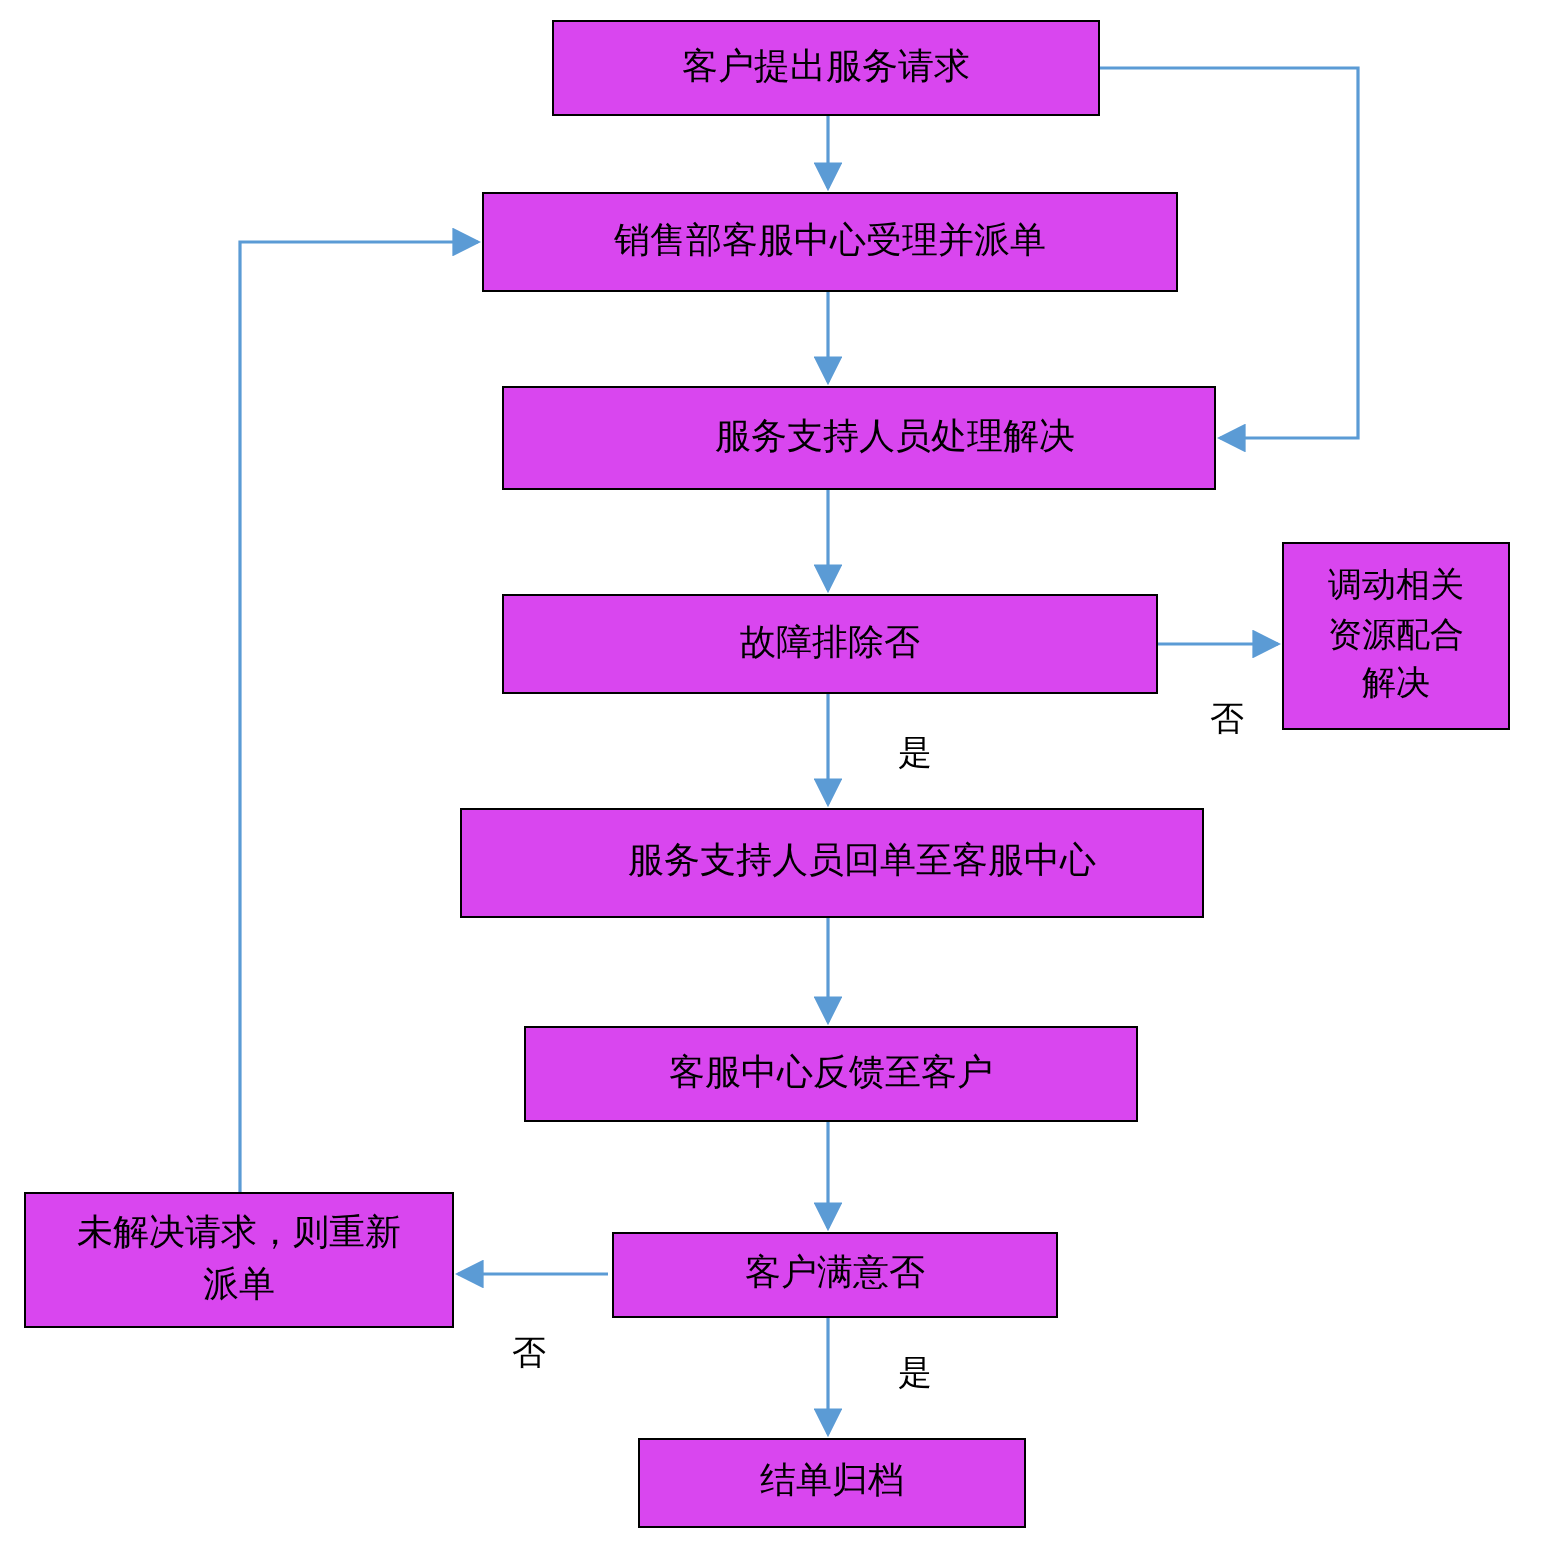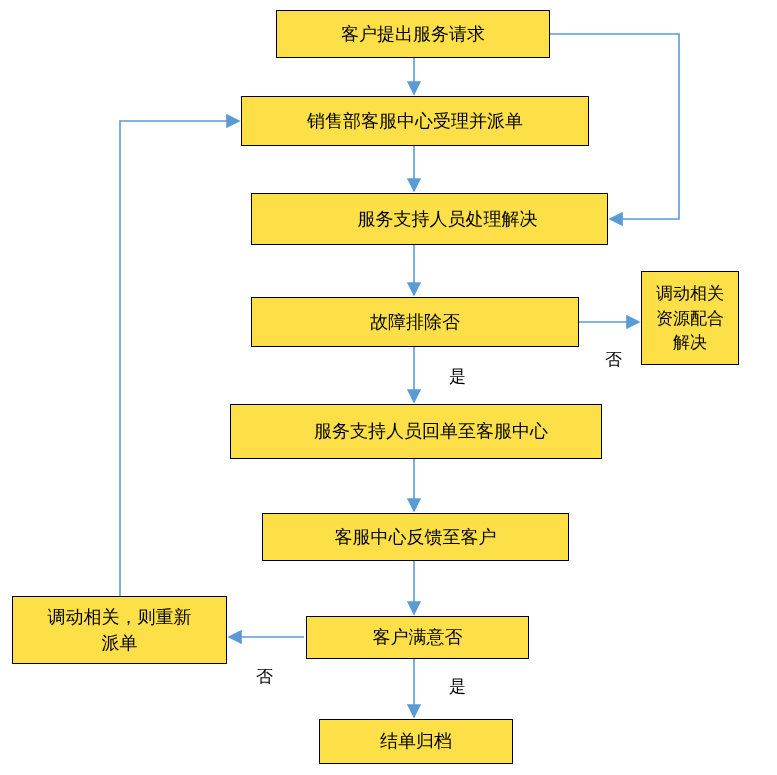--- a/index.html
+++ b/index.html
@@ -7,21 +7,21 @@
     width:777px;height:775px;
     background:#ffffff;
     font-family:"DejaVu Sans","Liberation Sans",sans-serif;
     position:relative;
     overflow:hidden;
   }
   #canvas{position:absolute;left:0;top:0;width:777px;height:775px;}
   .node{
     position:absolute;
     border:1px solid #000000;
-    background:#fde047;
+    background:#d946ef;
     box-sizing:border-box;
     display:flex;
     align-items:center;
     justify-content:center;
     text-align:center;
     color:#000000;
     font-size:18px;
     line-height:1.45;
     white-space:pre-line;
     z-index:2;
@@ -69,27 +69,27 @@
       <path d="M120,596 L120,121 L239,121"></path>
 
       <path d="M550,34 L679,34 L679,219 L610,219"></path>
     </g>
   </svg>
 
   <div class="node" style="left:276px;top:10px;width:274px;height:48px;">客户提出服务请求</div>
   <div class="node" style="left:241px;top:96px;width:348px;height:50px;text-align:center;">销售部客服中心受理并派单</div>
   <div class="node" style="left:251px;top:193px;width:357px;height:52px;padding-left:36px;">服务支持人员处理解决</div>
   <div class="node" style="left:251px;top:297px;width:328px;height:50px;">故障排除否</div>
-  <div class="node" style="left:641px;top:271px;width:98px;height:94px;font-size:17px;">调动相关
+  <div class="node" style="left:641px;top:271px;width:114px;height:94px;font-size:17px;">调动相关
 资源配合
 解决</div>
   <div class="node" style="left:230px;top:404px;width:372px;height:55px;padding-left:30px;">服务支持人员回单至客服中心</div>
   <div class="node" style="left:262px;top:513px;width:307px;height:48px;">客服中心反馈至客户</div>
   <div class="node" style="left:306px;top:616px;width:223px;height:43px;">客户满意否</div>
-  <div class="node" style="left:12px;top:596px;width:215px;height:68px;">调动相关，则重新
+  <div class="node" style="left:12px;top:596px;width:215px;height:68px;">未解决请求，则重新
 派单</div>
   <div class="node" style="left:319px;top:719px;width:194px;height:45px;">结单归档</div>
 
   <div class="label" style="left:605px;top:348px;">否</div>
   <div class="label" style="left:449px;top:365px;">是</div>
   <div class="label" style="left:256px;top:665px;">否</div>
   <div class="label" style="left:449px;top:675px;">是</div>
 
 </div>
 

